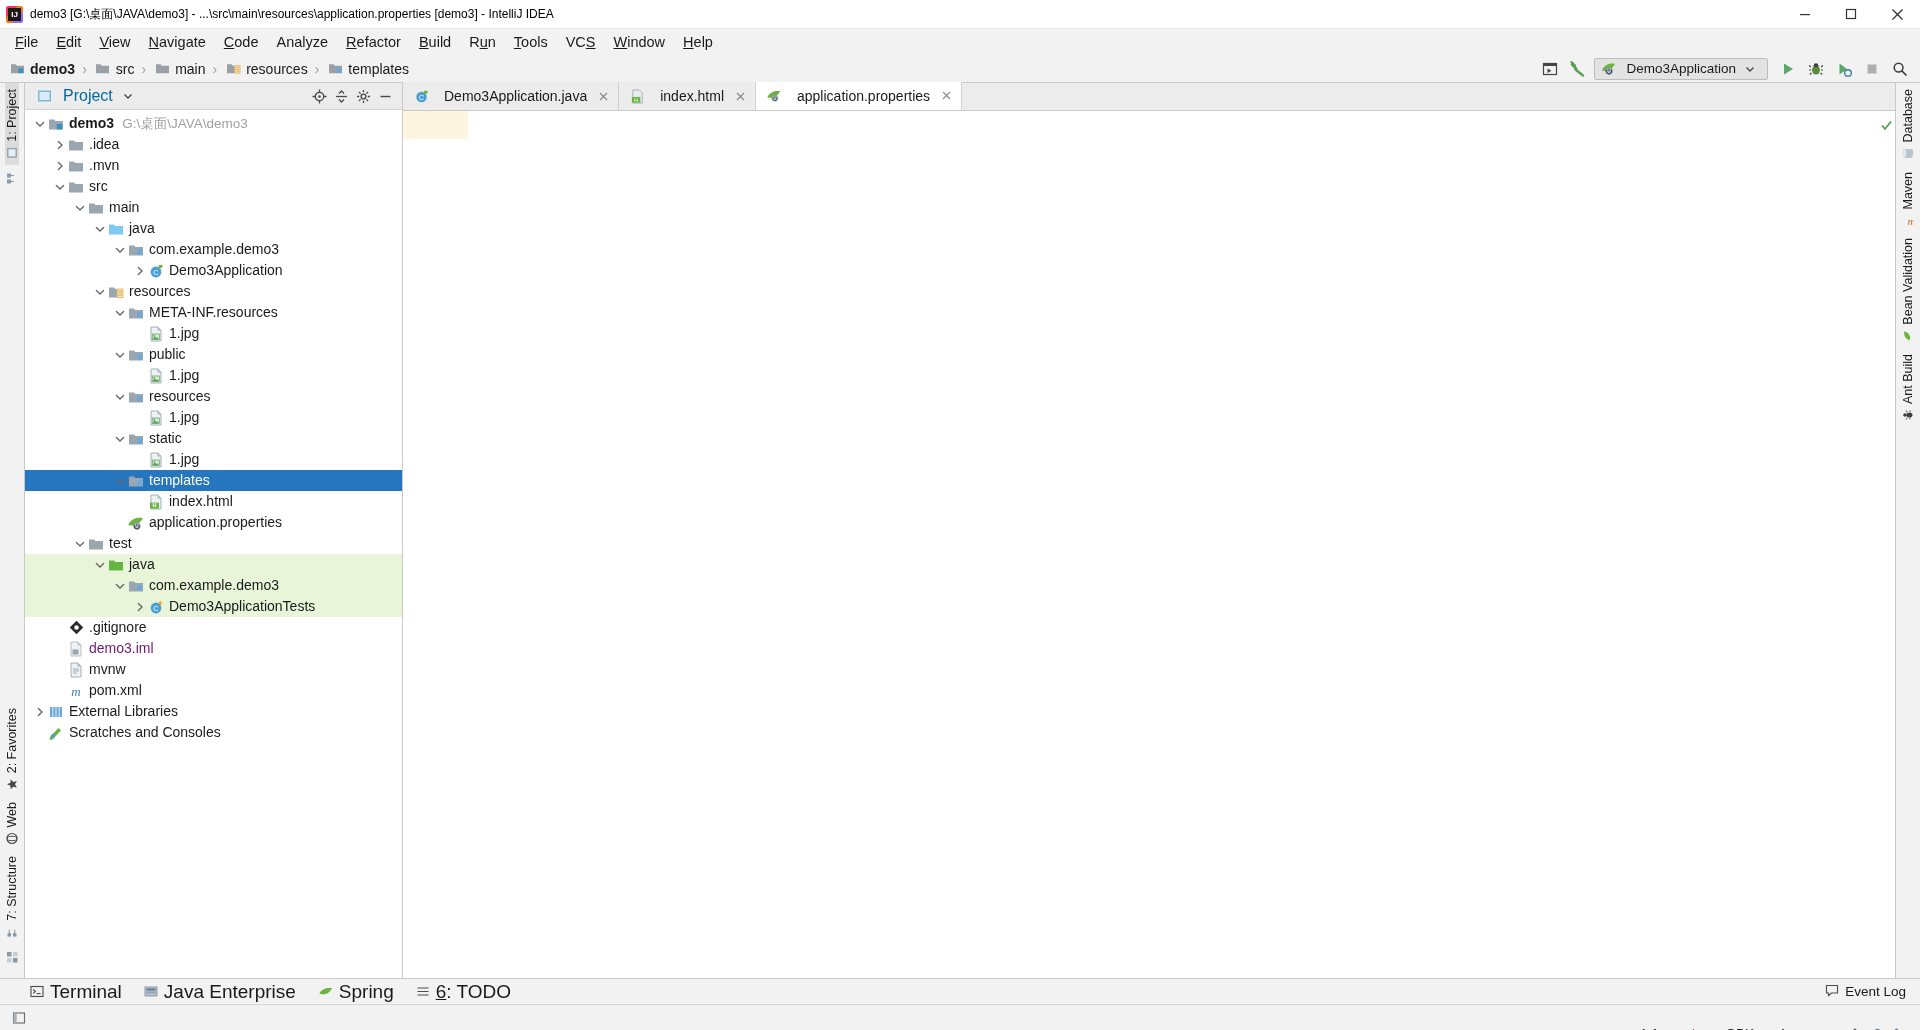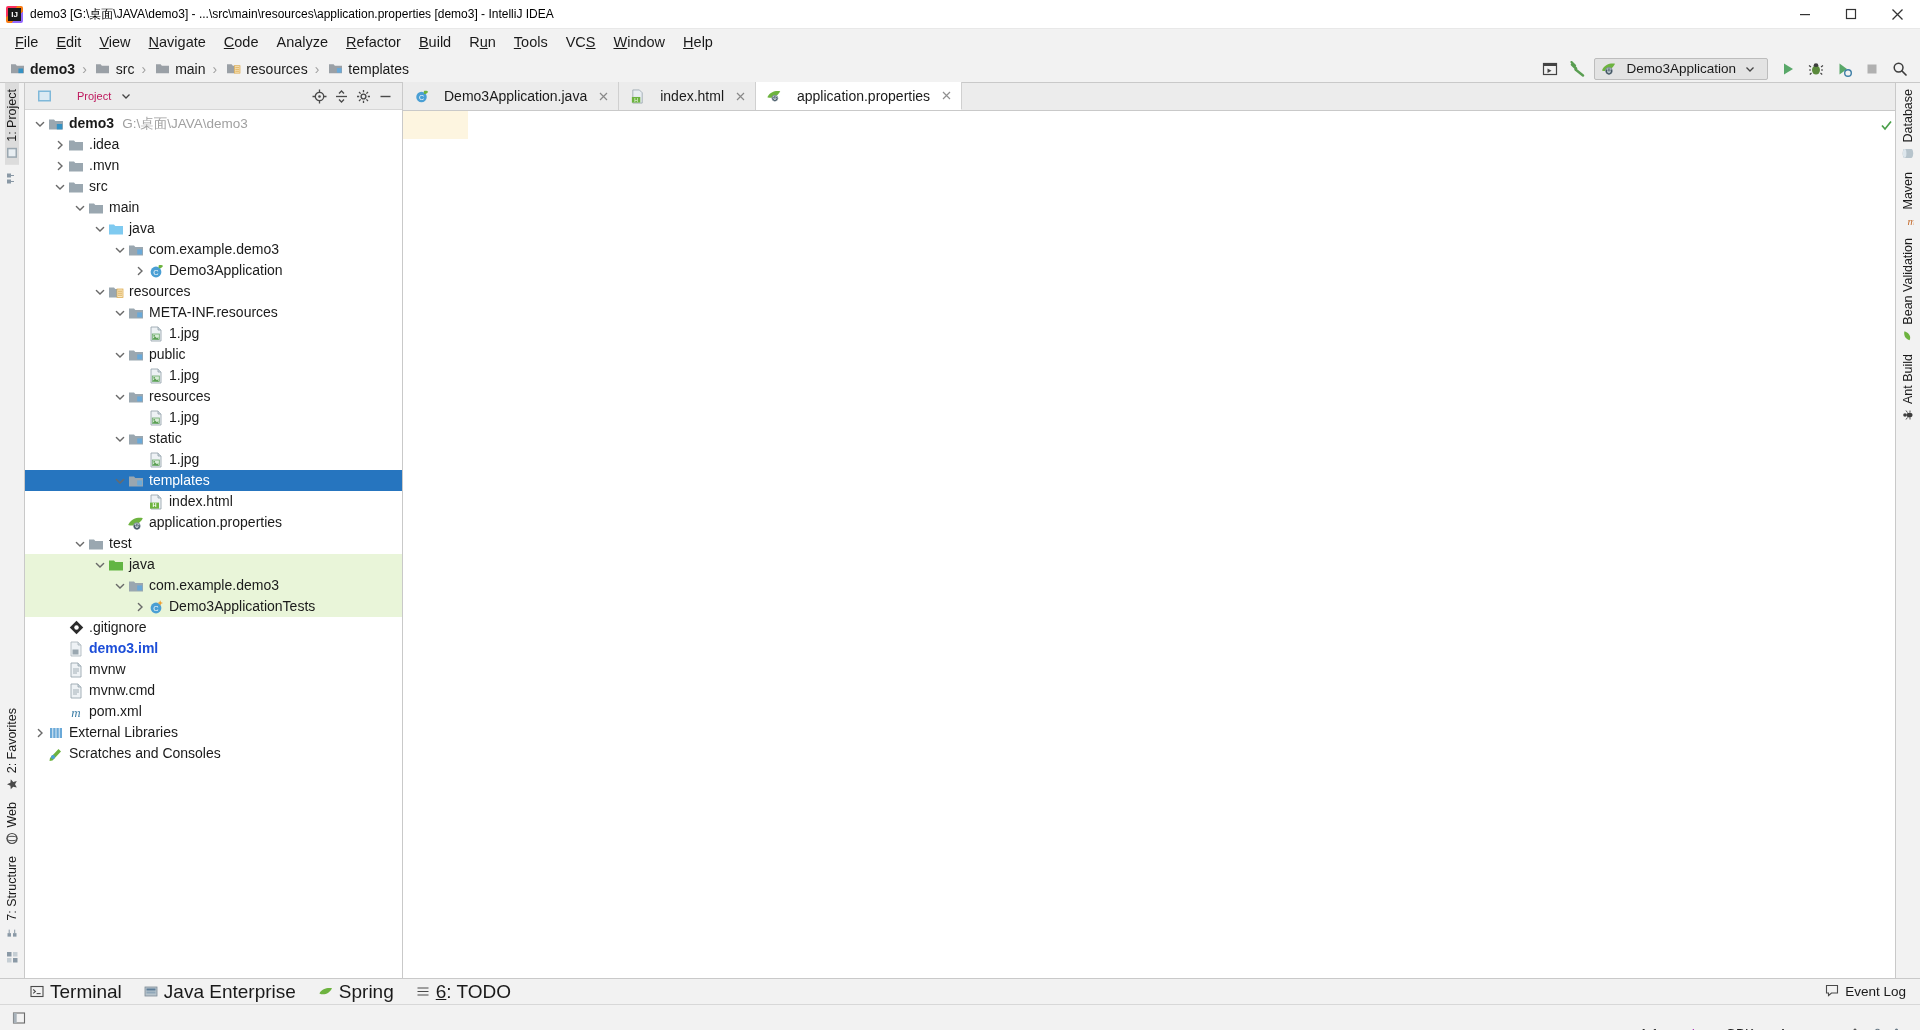--- a/index.html
+++ b/index.html
@@ -63,34 +63,34 @@
           white-space: nowrap; padding: 6px 0; display: flex; align-items: center; gap: 5px; }
   .vtab.sel { background: #dcdcdc; }
   .strip-top { display: flex; flex-direction: column; align-items: center; }
   .strip-bottom { margin-top: auto; display: flex; flex-direction: column; align-items: center; padding-bottom: 4px; }
 
   
   .proj { width: 378px; min-width: 378px; background: #ffffff; display: flex; flex-direction: column;
           border-right: 1px solid #c9c9c9; }
   .proj-head { height: 27px; min-height: 27px; background: #ececec; display: flex; align-items: center;
                padding: 0 6px 0 10px; border-bottom: 1px solid #d6d6d6; }
-  .proj-title { font-size: 11px; color: #be185d; margin-left: 20px; }
+  .proj-title { font-size: 16px; color: #0369a1; margin-left: 6px; }
   .proj-head-spacer { flex: 1 1 auto; }
   .proj-act { width: 22px; height: 22px; display: flex; align-items: center; justify-content: center; }
   .tree { flex: 1 1 auto; overflow: hidden; padding-top: 3px; background: #fff; position: relative; }
   .row { height: 21px; display: flex; align-items: center; white-space: nowrap; font-size: 14px; color: #1a1a1a; }
   .row.sel { background: #2675bf; color: #ffffff; }
   .row.green { background: #e9f5d9; }
   .arrow { width: 14px; height: 21px; display: flex; align-items: center; justify-content: center; flex: 0 0 auto; }
   .arrow svg { display:block; }
   .ico { width: 18px; height: 21px; display: flex; align-items: center; justify-content: center; flex: 0 0 auto; margin-right: 4px; }
   .lbl { line-height: 21px; }
   .lbl.bold { font-weight: bold; }
   .path { color: #a0a0a0; margin-left: 8px; font-size: 13.5px; }
-  .lbl.dim { color: #1d4ed8; font-weight: bold; }
+  .lbl.dim { color: #701a75; }
 
   
   .editor { flex: 1 1 auto; display: flex; flex-direction: column; min-width: 0; background: #fff; }
   .tabs { height: 28px; min-height: 28px; background: #ececec; display: flex; align-items: flex-end;
           border-bottom: 1px solid #c9c9c9; }
   .tab { height: 28px; display: flex; align-items: center; gap: 10px; padding: 0 8px 0 9px;
          font-size: 14px; color: #1a1a1a; background: #ececec; border-right: 1px solid #d0d0d0; }
   .tab.active { background: #ffffff; border-bottom: 1px solid #fff; }
   .tab .x { width: 13px; height: 13px; display: flex; align-items: center; justify-content: center; opacity: .65; }
   .edit-area { flex: 1 1 auto; display: flex; background: #ffffff; min-height: 0; position: relative; }
@@ -765,32 +765,20 @@
             <span style="display: inline-block; flex: 0 0 auto; width: 28px; height: 21px;"></span>
             <span class="arrow"></span>
             <span class="ico">
               <svg width="16" height="16" viewBox="0 0 16 16">
                 <path d="M3 1h7l3 3v11H3z" fill="#eef2f5" stroke="#9aa7b0" stroke-width=".9"></path>
                 <path d="M10 1v3h3" fill="#cdd7de" stroke="#9aa7b0" stroke-width=".9"></path>
                 <path d="M5 7h6M5 9h6M5 11h4" stroke="#9aa7b0" stroke-width=".9"></path>
               </svg>
             </span>
             <span class="lbl">mvnw</span>
-          </div>
-          <div class="row">
-            <span style="display: inline-block; flex: 0 0 auto; width: 28px; height: 21px;"></span>
-            <span class="arrow"></span>
-            <span class="ico">
-              <svg width="16" height="16" viewBox="0 0 16 16">
-                <path d="M3 1h7l3 3v11H3z" fill="#eef2f5" stroke="#9aa7b0" stroke-width=".9"></path>
-                <path d="M10 1v3h3" fill="#cdd7de" stroke="#9aa7b0" stroke-width=".9"></path>
-                <path d="M5 7h6M5 9h6M5 11h4" stroke="#9aa7b0" stroke-width=".9"></path>
-              </svg>
-            </span>
-            <span class="lbl">mvnw.cmd</span>
           </div>
           <div class="row">
             <span style="display: inline-block; flex: 0 0 auto; width: 28px; height: 21px;"></span>
             <span class="arrow"></span>
             <span class="ico">
               <svg width="16" height="16" viewBox="0 0 16 16">
                 <text x="8" y="13" font-size="13" fill="#3d7ea6" text-anchor="middle" font-family="Liberation Serif" font-style="italic">m</text>
               </svg>
             </span>
             <span class="lbl">pom.xml</span>

